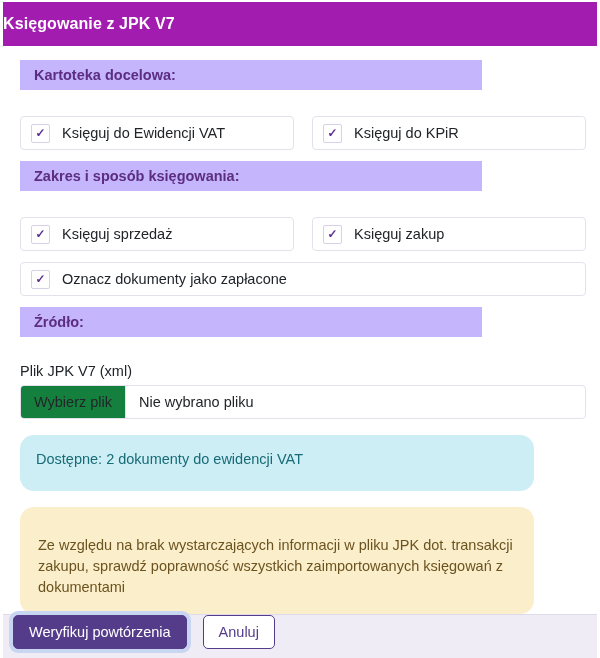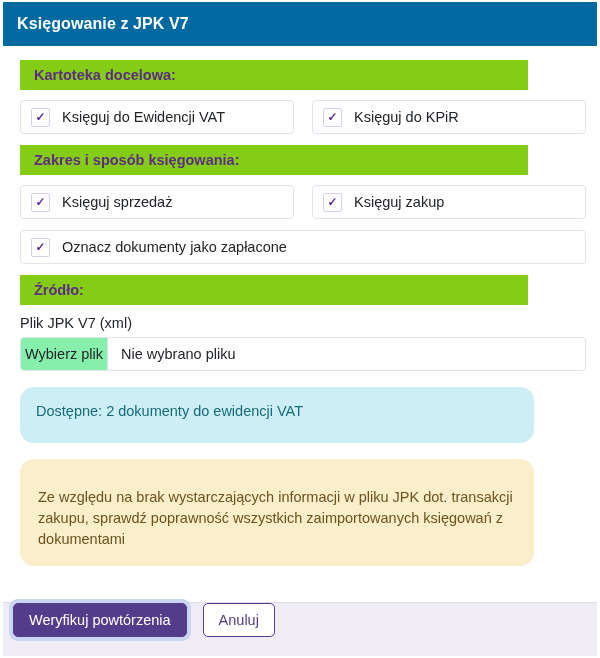--- a/index.html
+++ b/index.html
@@ -23,50 +23,49 @@
     margin: 2px 0 0 3px;
     background: #ffffff;
     display: flex;
     flex-direction: column;
     box-sizing: border-box;
   }
 
   
   .dialog-header {
     height: 44px;
-    background: #0369a1;
-    display: flex;
-    align-items: center;
-    padding-left: 14px;
+    background: #a21caf;
+    display: flex;
+    align-items: center;
     box-sizing: border-box;
     flex: 0 0 auto;
   }
   .dialog-title {
     color: #ffffff;
     font-size: 16px;
     font-weight: bold;
     letter-spacing: 0.1px;
   }
 
   
   .dialog-body {
     flex: 1 1 auto;
     padding: 14px 11px 0 17px;
     box-sizing: border-box;
   }
 
   .section-header {
-    background: #84cc16;
+    background: #c4b5fd;
     color: #5c2d80;
     font-weight: bold;
     font-size: 14.5px;
     padding: 7px 0 7px 14px;
-    margin-bottom: 10px;
-    box-sizing: border-box;
-    width: 508px;
+    margin-bottom: 26px;
+    box-sizing: border-box;
+    width: 462px;
   }
 
   .row {
     display: flex;
     gap: 18px;
     margin-bottom: 11px;
     width: 566px;
   }
 
   .check-field {
@@ -121,25 +120,25 @@
     border: 1px solid #e3e1ec;
     border-radius: 4px;
     background: #ffffff;
     display: flex;
     align-items: stretch;
     overflow: hidden;
     box-sizing: border-box;
     margin-bottom: 16px;
   }
   .file-button {
-    background: #86efac;
+    background: #15803d;
     border-right: 1px solid #e3e1ec;
     display: flex;
     align-items: center;
-    padding: 0 4px;
+    padding: 0 13px;
     font-size: 14.5px;
     color: #212529;
     white-space: nowrap;
   }
   .file-name {
     display: flex;
     align-items: center;
     padding-left: 13px;
     font-size: 14.5px;
     color: #212529;

